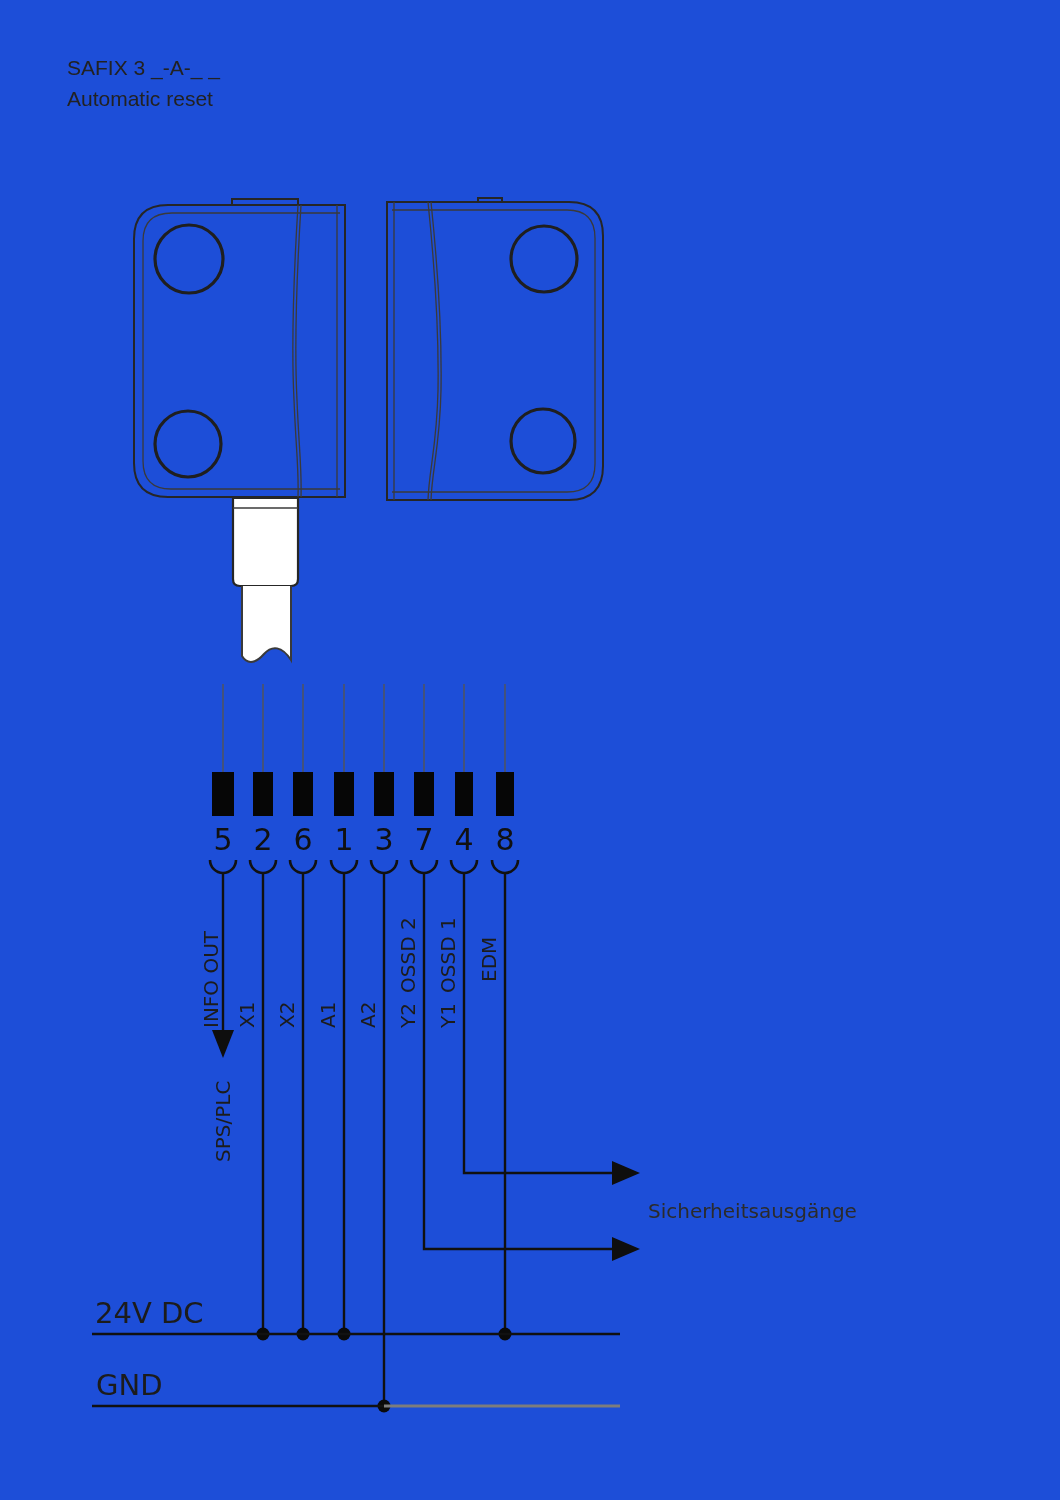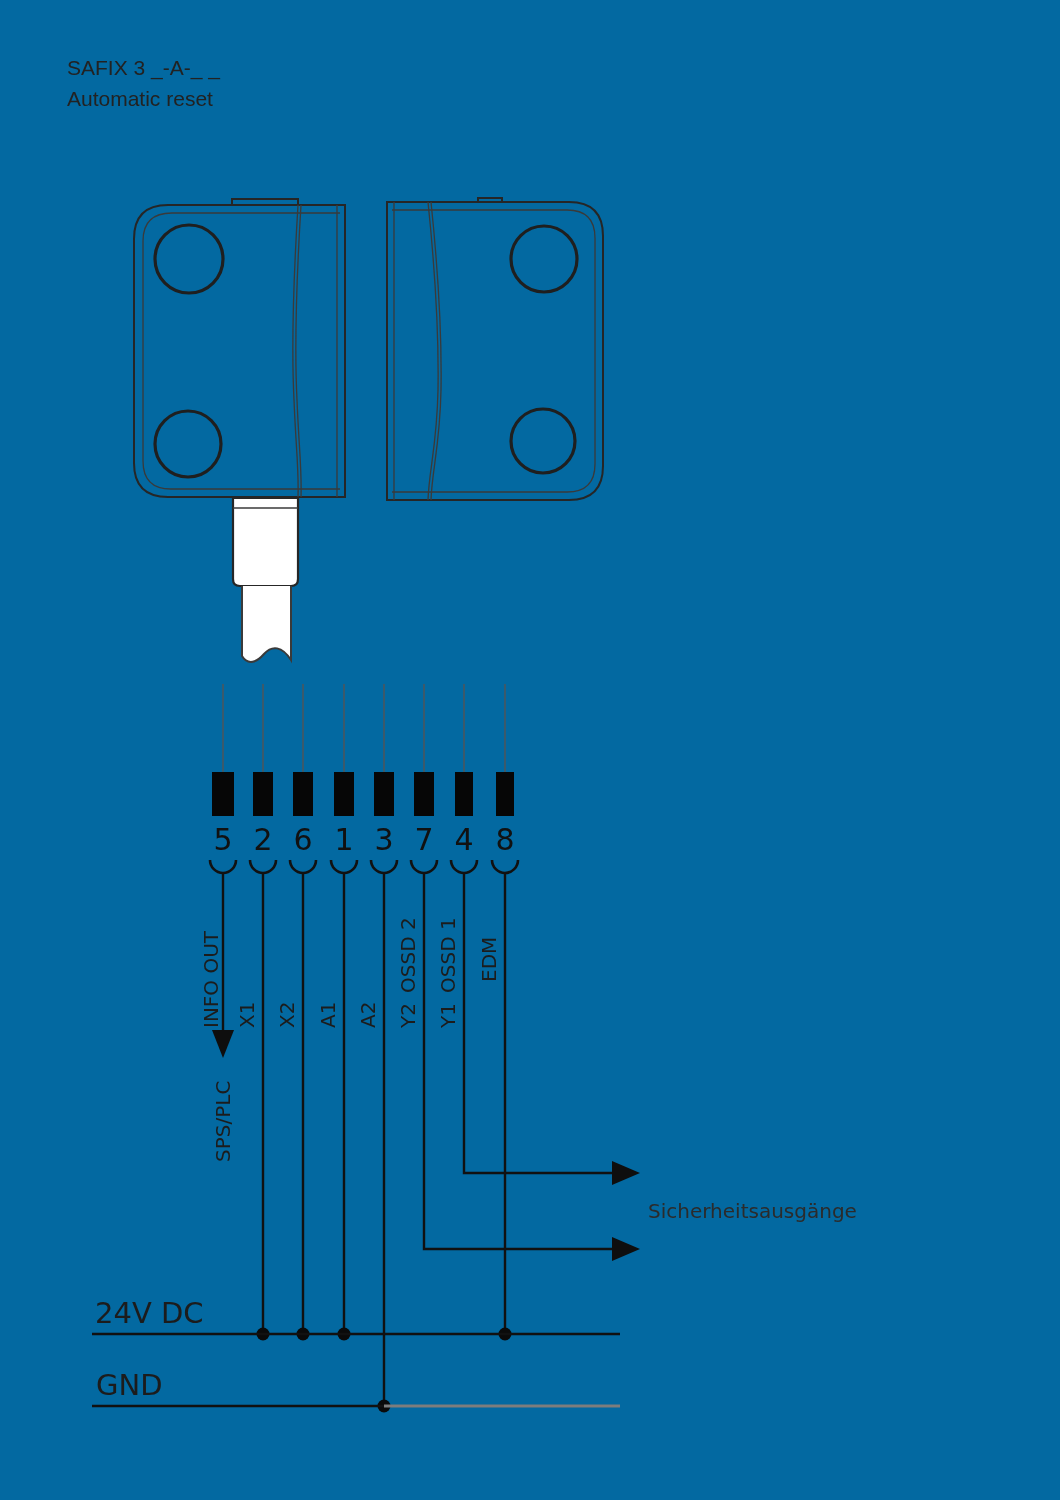--- a/index.html
+++ b/index.html
@@ -1,19 +1,19 @@
 <!DOCTYPE html>
 <html><head>
 <meta charset="utf-8">
 <style>
   html,body{margin:0;padding:0;background:#ffffff;}
   .page{
     position:relative;
     width:1060px;height:1500px;
-    background:#0369a1;
+    background:#1d4ed8;
     font-family:"DejaVu Sans","Liberation Sans",sans-serif;
     overflow:hidden;
   }
   svg{display:block;}
   .title-txt{font-family:"Liberation Sans",sans-serif;font-size:21px;fill:#222;}
   .sig-txt{font-size:20px;fill:#1c1c1c;}
   .num-txt{font-size:30px;fill:#111;}
   .rail-txt{font-size:29px;fill:#1c1c1c;}
   .ann-txt{font-size:20px;fill:#2b2b2b;}
   .body-line{fill:none;stroke:#262626;stroke-width:2;}

